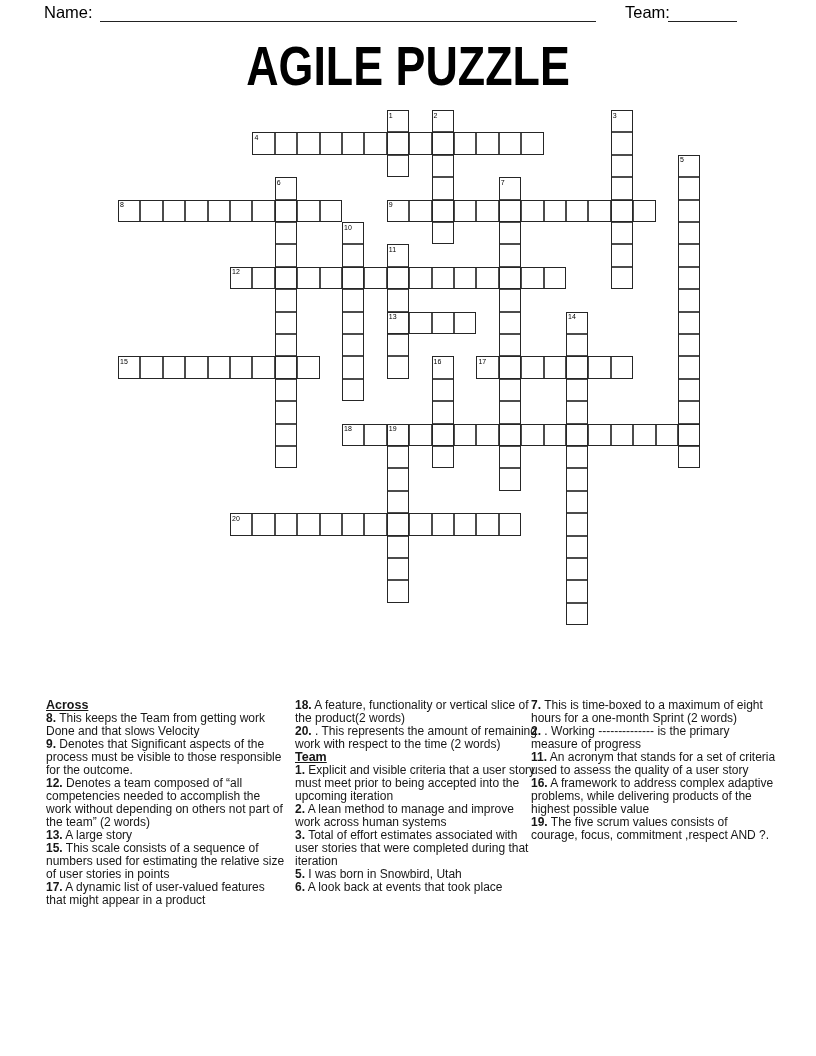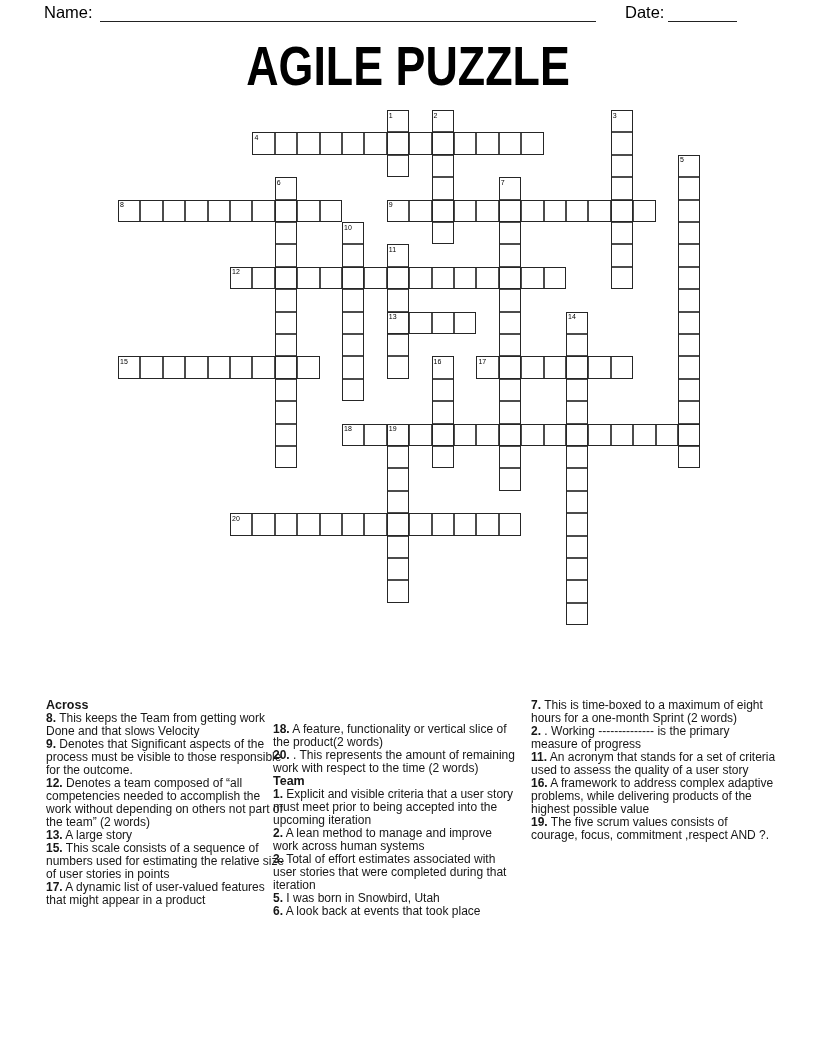--- a/index.html
+++ b/index.html
@@ -34,33 +34,33 @@
     pointer-events:none; background:transparent;
   }
   .cell-num {
     position:absolute; font-size:7px; line-height:7px; color:#000;
     pointer-events:none;
   }
 
   
   .clue-col { position:absolute; top:699px; font-size:12px; line-height:13px; color:#161616; }
   #clue-col-1 { left:46px;  width:242px; }
-  #clue-col-2 { left:273px; width:243px;margin-top:24px; }
+  #clue-col-2 { left:295px; width:243px; }
   #clue-col-3 { left:531px; width:246px; }
-  .clue-heading { font-weight:bold; font-size:12.5px; }
+  .clue-heading { font-weight:bold; text-decoration:underline; font-size:12.5px; }
   .clue b { font-weight:bold; }
 </style>
 </head>
 <body>
 
 <div class="page">
 
   <span class="hdr-label" id="name-label">Name:</span>
   <div class="hdr-line" id="name-line"></div>
-  <span class="hdr-label" id="date-label">Date:</span>
+  <span class="hdr-label" id="date-label">Team:</span>
   <div class="hdr-line" id="date-line"></div>
 
   <div class="title">AGILE PUZZLE</div>
 
   <div class="grid" id="grid" style="left: 118px; top: 110px; width: 582.4px; height: 515.2px;">
       <div class="cell" style="left: 268.8px; top: 0px; width: 22.4px; height: 22.4px; background: rgb(255, 255, 255); border-color: rgb(76, 76, 76);"></div>
       <div class="cell" style="left: 268.8px; top: 22.4px; width: 22.4px; height: 22.4px; background: rgb(255, 255, 255); border-color: rgb(76, 76, 76);"></div>
       <div class="cell" style="left: 268.8px; top: 44.8px; width: 22.4px; height: 22.4px; background: rgb(255, 255, 255); border-color: rgb(76, 76, 76);"></div>
       <div class="cell" style="left: 313.6px; top: 0px; width: 22.4px; height: 22.4px; background: rgb(255, 255, 255); border-color: rgb(76, 76, 76);"></div>
       <div class="cell" style="left: 313.6px; top: 22.4px; width: 22.4px; height: 22.4px; background: rgb(255, 255, 255); border-color: rgb(76, 76, 76);"></div>

